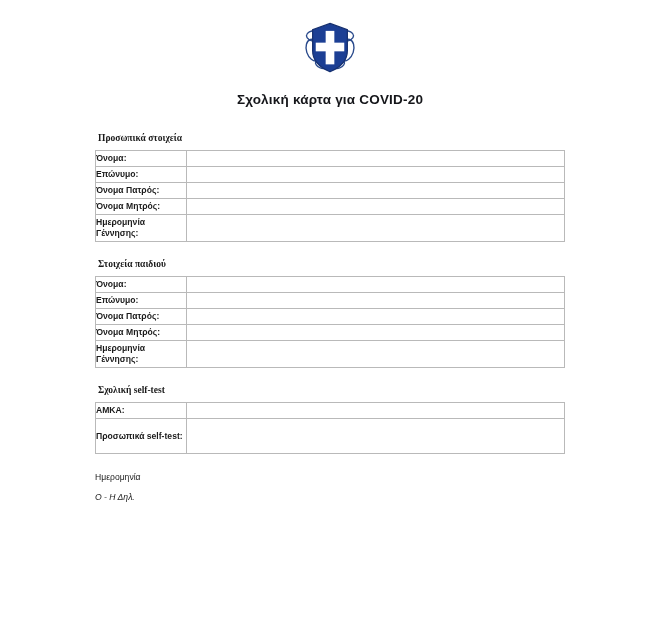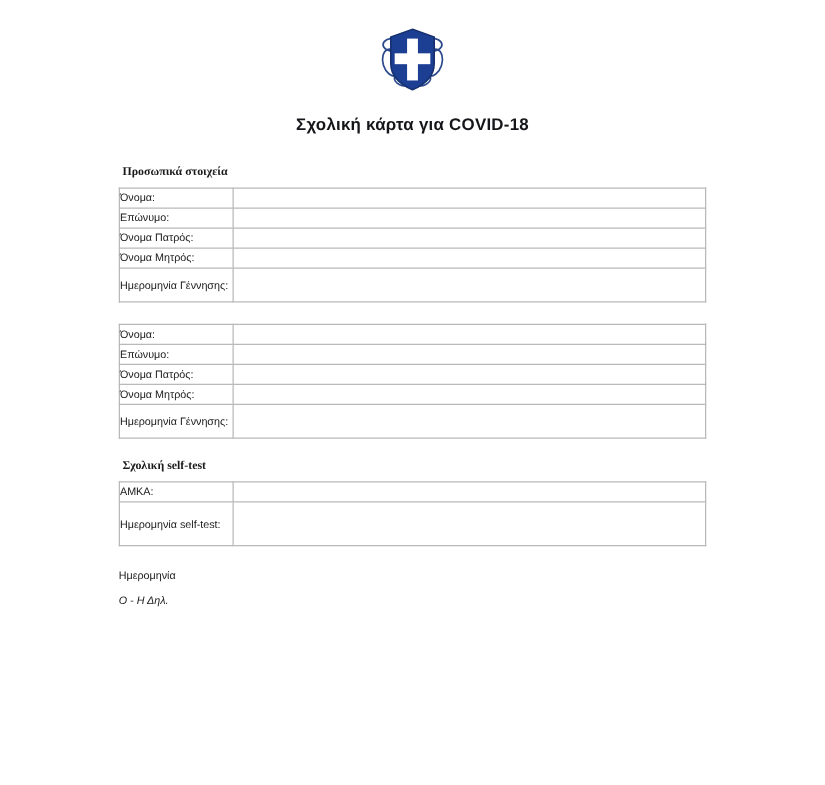--- a/index.html
+++ b/index.html
@@ -57,21 +57,21 @@
     background: #fff;
   }
   table.form-table td {
     border: 1px solid #b9b9b9;
     padding: 0;
     vertical-align: middle;
   }
   td.label-cell {
     width: 90px;
     font-size: 8.6px;
-    font-weight: normal;
+    font-weight: bold;
     color: #1a1a1a;
     padding: 3px 0 3px 6px;
     line-height: 1.28;
     height: 15px;
   }
   td.value-cell {
     width: auto;
     font-size: 8.6px;
     padding: 3px 5px;
     color: #1a1a1a;
@@ -117,21 +117,21 @@
         <ellipse cx="76" cy="55" rx="12" ry="18" fill="none" stroke="#2a4a8c" stroke-width="2.2" transform="rotate(18 76 55)"></ellipse>
         <ellipse cx="36" cy="78" rx="10" ry="6" fill="none" stroke="#2a4a8c" stroke-width="2.2" transform="rotate(25 36 78)"></ellipse>
         <ellipse cx="64" cy="78" rx="10" ry="6" fill="none" stroke="#2a4a8c" stroke-width="2.2" transform="rotate(-25 64 78)"></ellipse>
         <path d="M50 12 L78 22 L78 56 Q78 78 50 90 Q22 78 22 56 L22 22 Z" fill="#1c3f94" stroke="#16306f" stroke-width="2"></path>
         <rect x="43" y="24" width="14" height="54" fill="#ffffff"></rect>
         <rect x="27" y="43" width="46" height="14" fill="#ffffff"></rect>
       </g>
     </svg>
   </div>
 
-  <div class="doc-title">Σχολική κάρτα για COVID-18</div>
+  <div class="doc-title">Σχολική κάρτα για COVID-20</div>
 
   <div class="section-heading">Προσωπικά στοιχεία</div>
   <table class="form-table">
     <tbody>
       <tr>
         <td class="label-cell">Όνομα:</td>
         <td class="value-cell"></td>
       </tr>
       <tr>
         <td class="label-cell">Επώνυμο:</td>
@@ -145,20 +145,21 @@
         <td class="label-cell">Όνομα Μητρός:</td>
         <td class="value-cell"></td>
       </tr>
       <tr class="tall">
         <td class="label-cell">Ημερομηνία Γέννησης:</td>
         <td class="value-cell"></td>
       </tr>
     </tbody>
   </table>
 
+  <div class="section-heading">Στοιχεία παιδιού</div>
   <table class="form-table">
     <tbody>
       <tr>
         <td class="label-cell">Όνομα:</td>
         <td class="value-cell"></td>
       </tr>
       <tr>
         <td class="label-cell">Επώνυμο:</td>
         <td class="value-cell"></td>
       </tr>
@@ -178,21 +179,21 @@
   </table>
 
   <div class="section-heading">Σχολική self-test</div>
   <table class="form-table">
     <tbody>
       <tr>
         <td class="label-cell">ΑΜΚΑ:</td>
         <td class="value-cell"></td>
       </tr>
       <tr class="xxtall">
-        <td class="label-cell">Ημερομηνία self-test:</td>
+        <td class="label-cell">Προσωπικά self-test:</td>
         <td class="value-cell"></td>
       </tr>
     </tbody>
   </table>
 
   <div class="footer">
     <div class="footer-line">Ημερομηνία</div>
     <div class="footer-line second">Ο - Η Δηλ.</div>
   </div>
 

